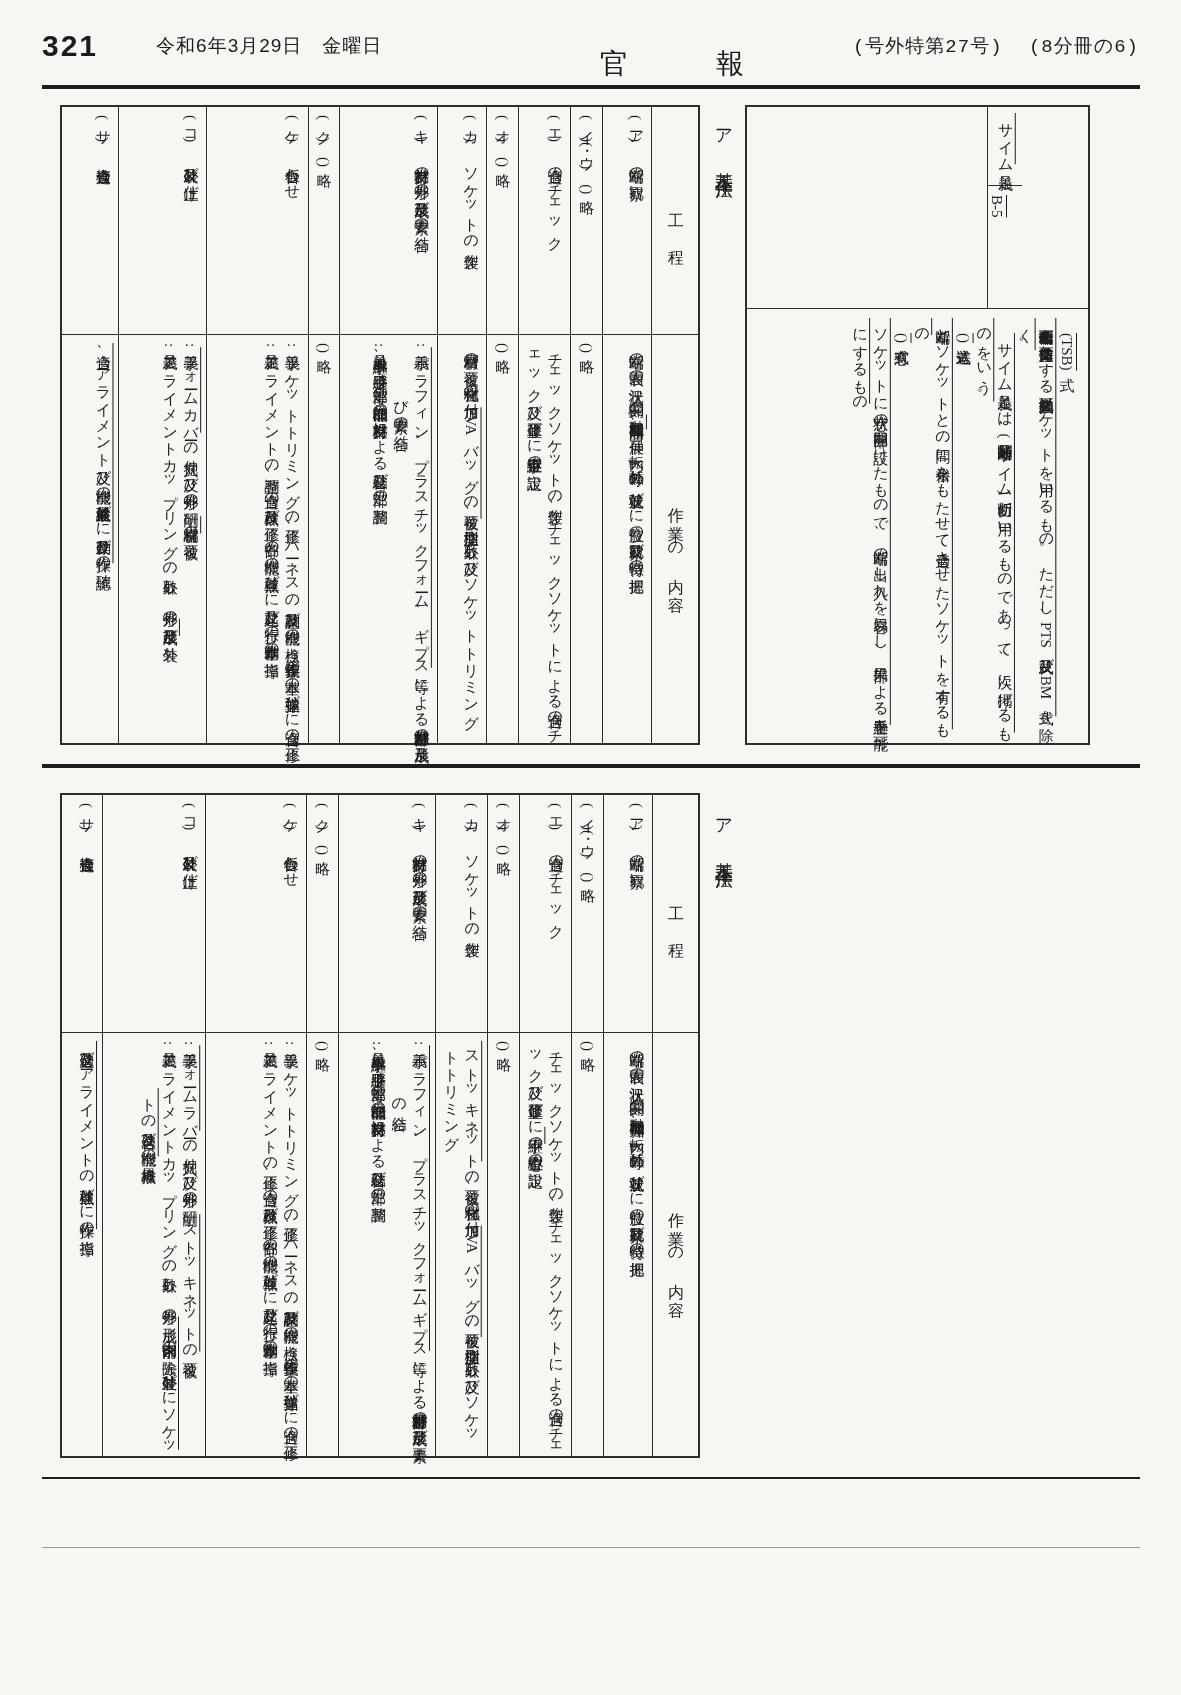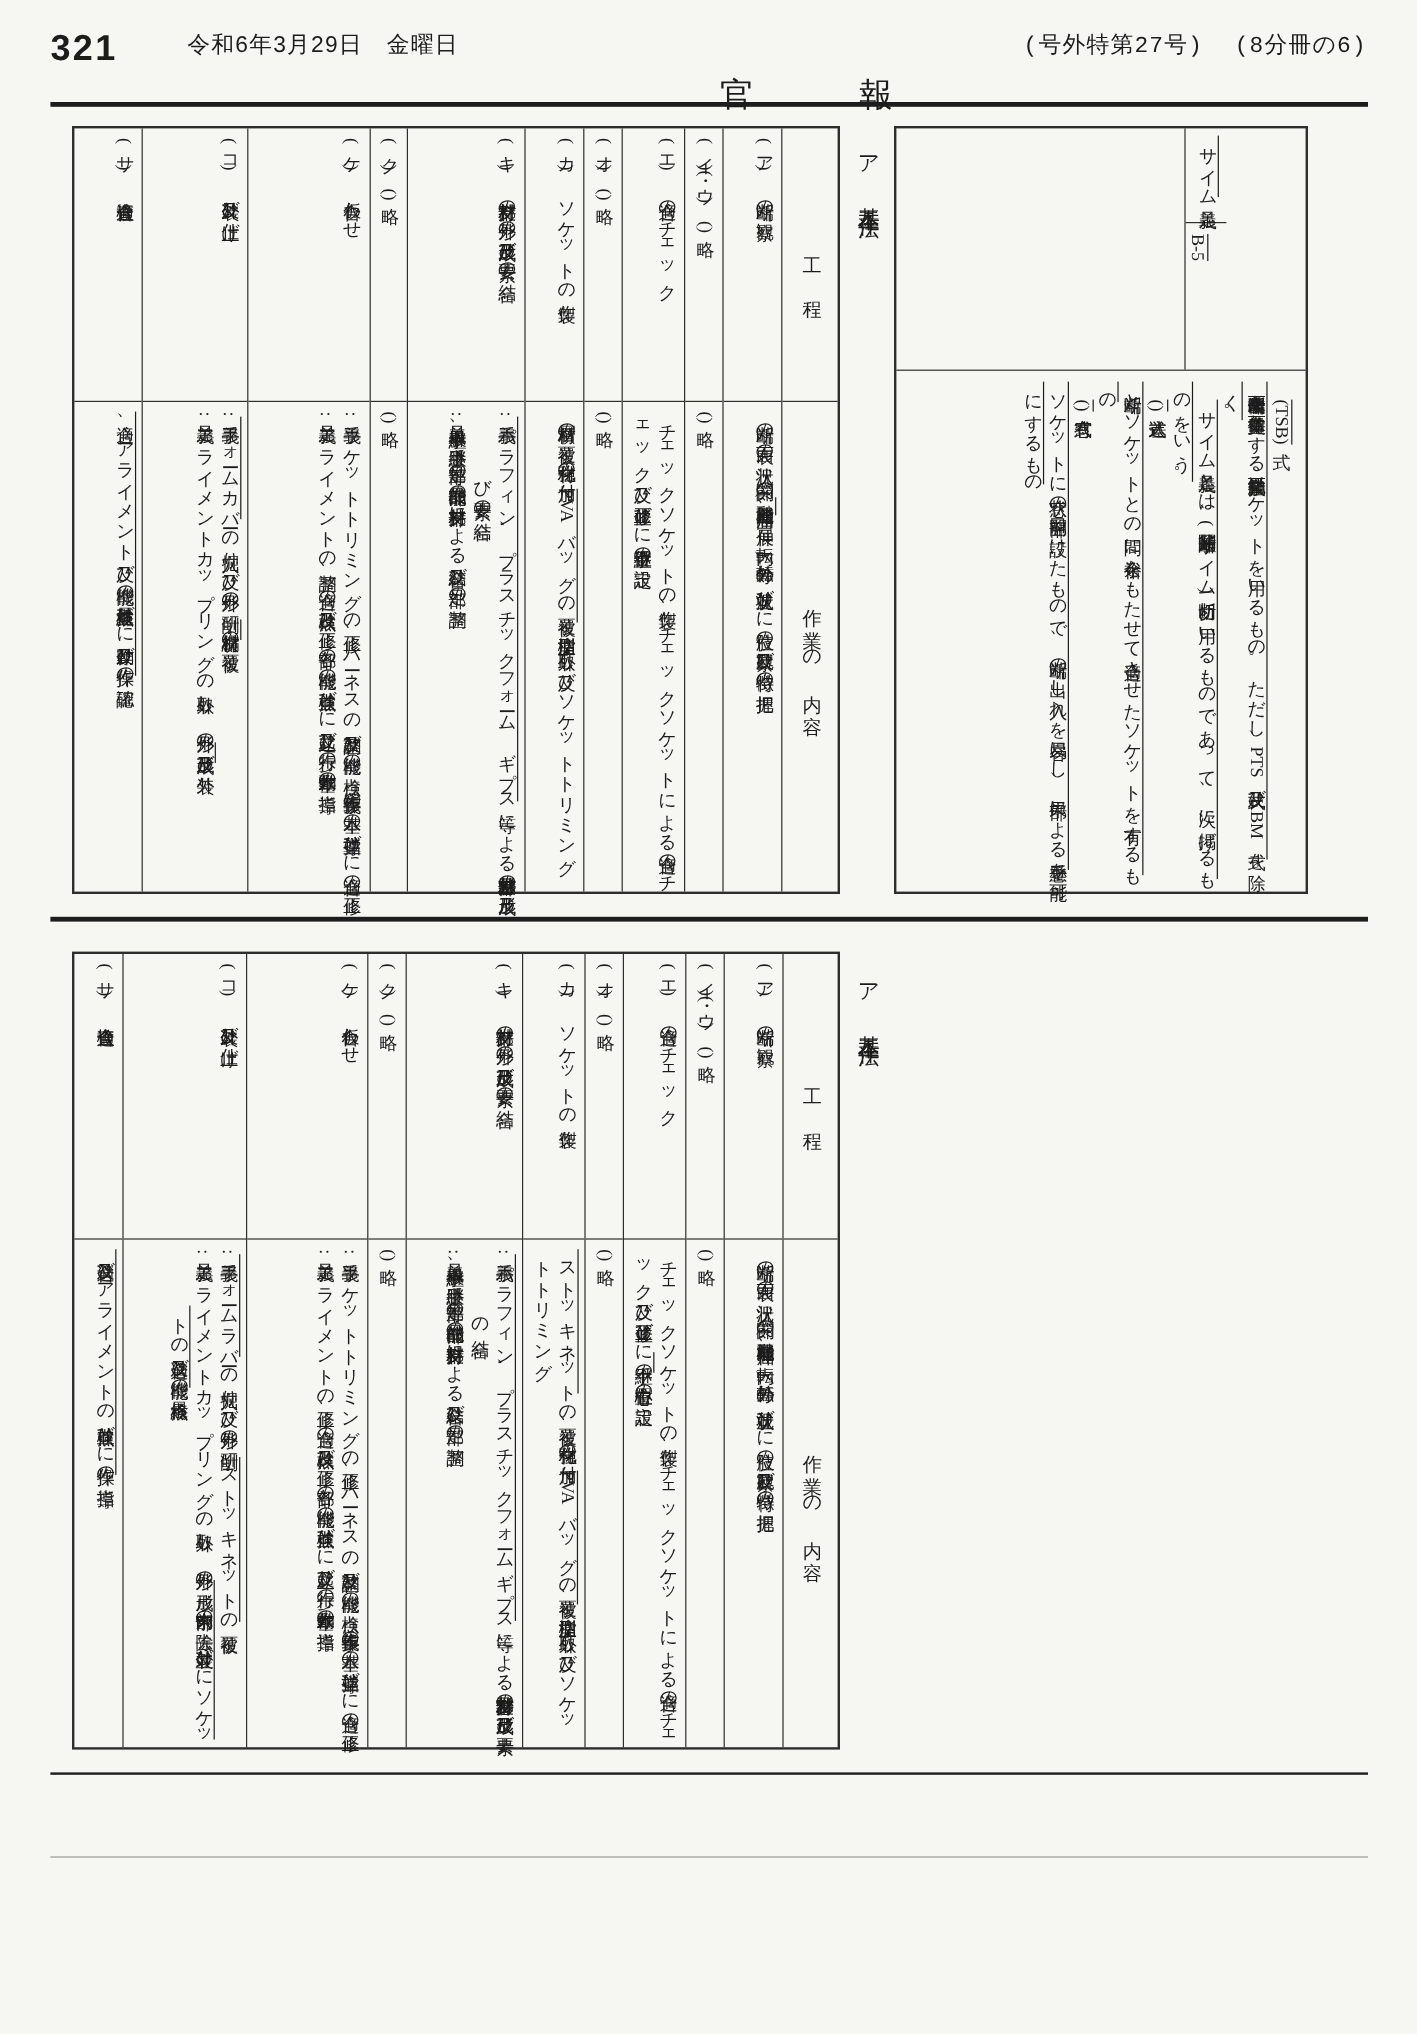--- a/index.html
+++ b/index.html
@@ -4,21 +4,21 @@
 <style>
   html,body{margin:0;padding:0;}
   body{
     width:1181px;height:1695px;position:relative;
     background:#f6f6f3;color:#1c1c1c;
     font-family:"Liberation Serif","DejaVu Serif",serif;
     overflow:hidden;
   }
   
   .pageheader{position:absolute;left:42px;right:40px;top:24px;height:44px;
-    display:flex;
+    display:flex;align-items:center;
     font-family:"Liberation Sans","DejaVu Sans",sans-serif;}
   .pageno{font-size:30px;font-weight:600;letter-spacing:2px;}
   .dateline{font-size:19px;margin-left:58px;letter-spacing:1px;}
   .kanpo{position:absolute;left:470px;width:180px;text-align:center;
     font-family:"Liberation Serif","DejaVu Serif",serif;
     font-size:28px;letter-spacing:88px;text-indent:88px;white-space:nowrap;margin-top:36px;}
   .issue{position:absolute;right:2px;font-size:19px;letter-spacing:1px;font-family:Liberation Mono, monospace;}
   .issue span{margin-left:14px;}
   .rule{position:absolute;left:42px;right:41px;background:#1d1d1d;}
   .rule.r1{top:85px;height:3.5px;}

